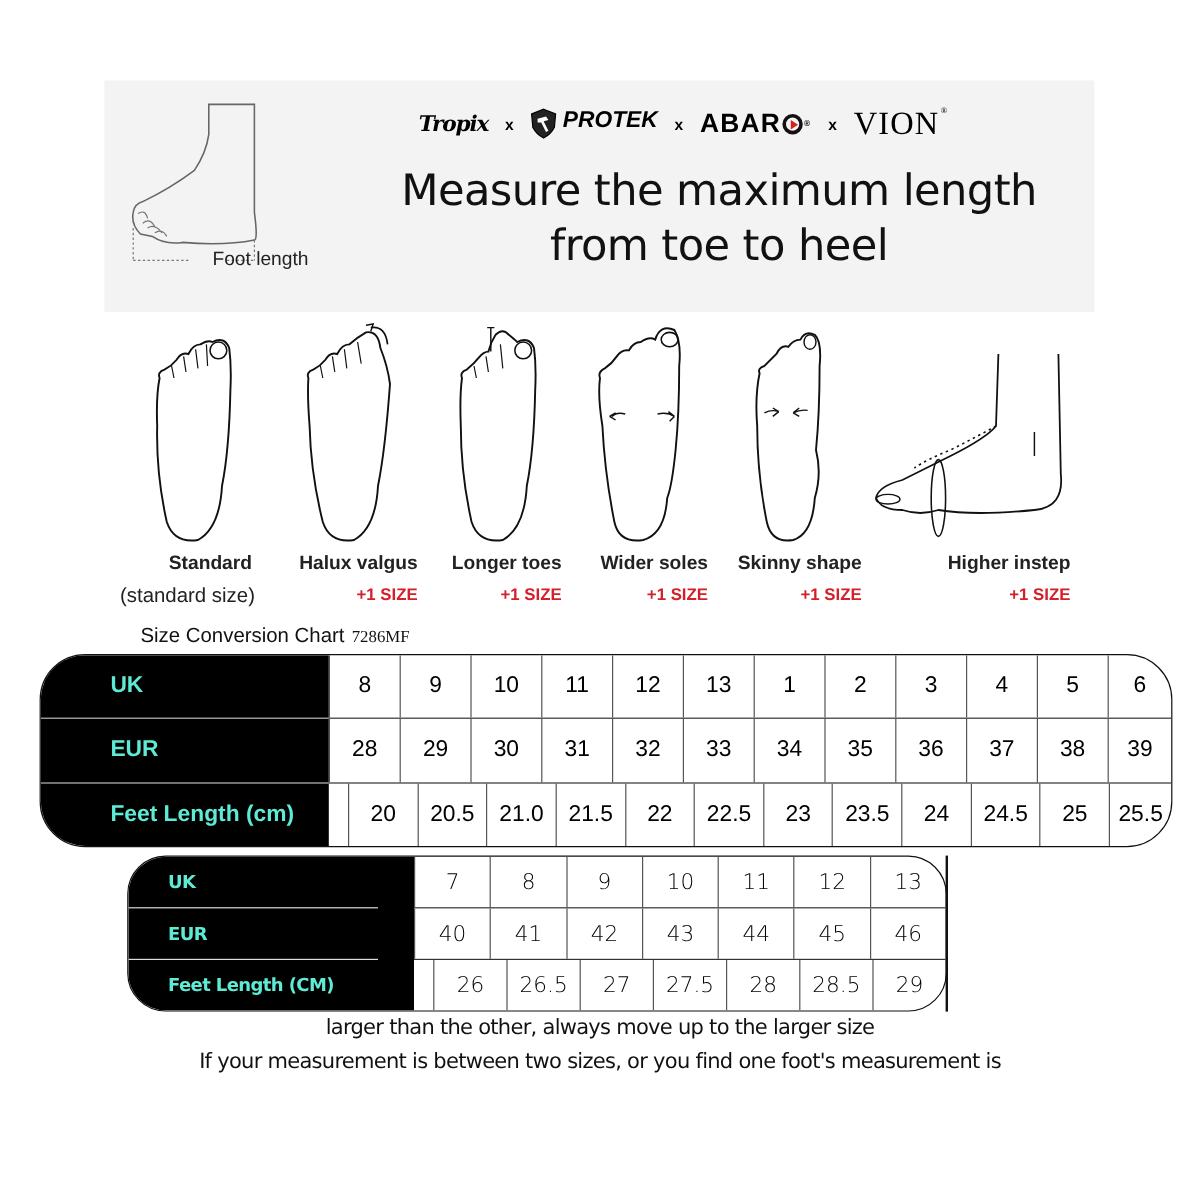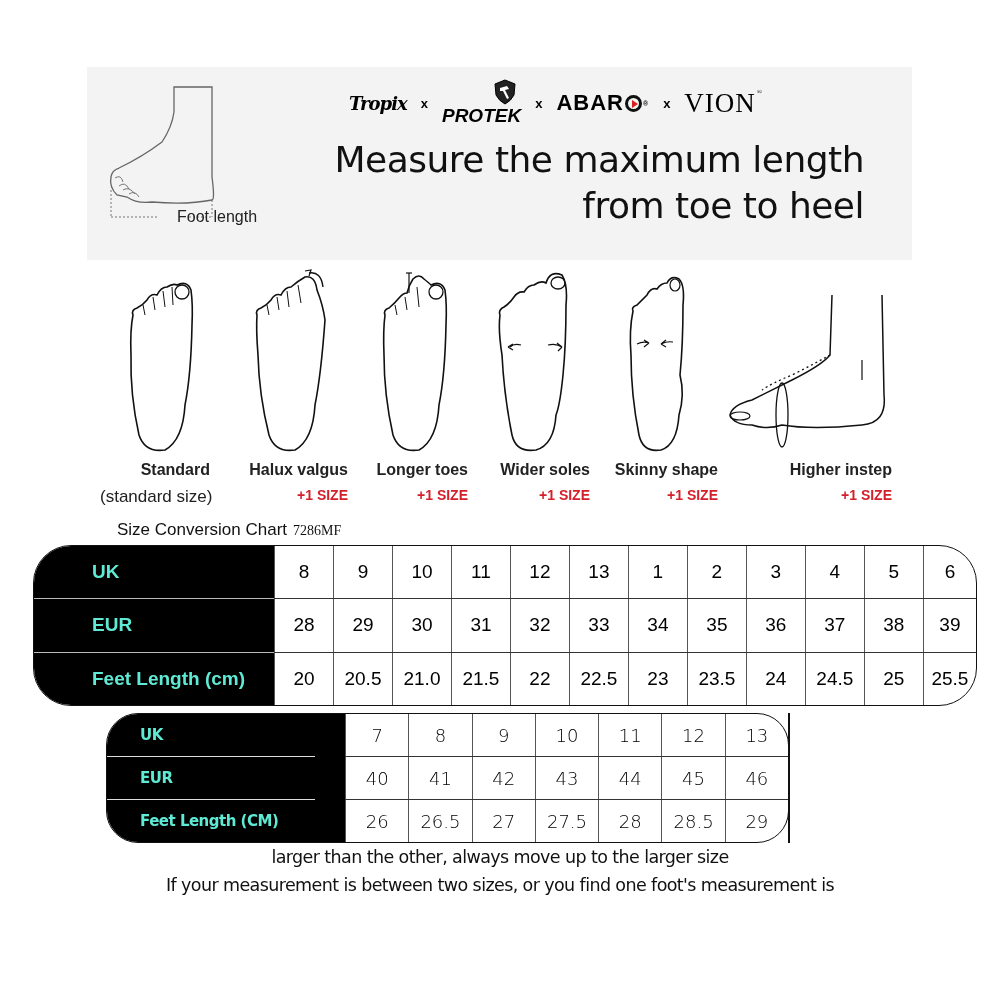--- a/index.html
+++ b/index.html
@@ -15,29 +15,29 @@
   .foot-length-label {
     position: absolute; left: 90px; top: 141px; font-size: 16px; color: #222;
     font-family: "Liberation Sans", sans-serif;
   }
   .brands {
     position: absolute; left: 262px; top: 14px; width: 540px; height: 44px;
     display: flex; align-items: center;
   }
   .brand-tropix { font-family: "DejaVu Serif", serif; font-style: italic; font-weight: bold; font-size: 18px; letter-spacing: -1px; position: relative; }
   .brand-x { font-size: 13px; font-weight: bold; margin: 0 14px 0 14px; }
-  .brand-protek { display: flex; align-items: flex-end; font-weight: bold; font-style: italic; font-size: 19px; flex-direction: column; }
+  .brand-protek { display: flex; align-items: flex-start; font-weight: bold; font-style: italic; font-size: 19px; }
   .brand-protek svg { margin-right: 5px; }
   .brand-abaro { font-weight: bold; font-size: 22px; letter-spacing: 1px; display: flex; align-items: center; }
   .brand-abaro .o { display: inline-block; width: 17px; height: 17px; border: 3px solid #111; border-radius: 50%; position: relative; margin-left: 1px; }
   .brand-abaro .o::after { content: ""; position: absolute; left: 4px; top: 2px; border-left: 6px solid #d62020; border-top: 4px solid transparent; border-bottom: 4px solid transparent; }
   .brand-vion { font-family: "Liberation Serif", serif; font-size: 27px; letter-spacing: 1px; }
   .reg { font-size: 7px; vertical-align: top; margin-left: 1px; }
   .headline {
-    position: absolute; right: 48px; top: 70px; text-align: right;
+    position: absolute; right: 48px; top: 70px; text-align: center;
     font-size: 36px; line-height: 46px; font-weight: normal; color: #111;
     font-family: "DejaVu Sans", sans-serif; letter-spacing: -0.5px;
   }
 
   
   .foot-types { position: absolute; left: 0; top: 265px; width: 1000px; height: 250px; }
   .foot-type { position: absolute; top: 0; text-align: right; }
   .foot-type svg { display: block; margin: 0 auto; }
   .ft-name { position: absolute; top: 196px; left: 0; width: 100%; font-size: 16px; font-weight: bold; color: #222; white-space: nowrap; }
   .ft-note { position: absolute; top: 222px; left: 0; width: 100%; font-size: 14px; font-weight: bold; color: #d3202a; white-space: nowrap; }
@@ -52,21 +52,21 @@
     border: 1.5px solid #111; border-radius: 38px 38px 38px 38px;
     overflow: hidden; display: flex; background: #fff;
   }
   .t-head { background: #000; color: #5eead4; display: flex; flex-direction: column; }
   .table1 .t-head { width: 240px; }
   .t-head .hrow { flex: 1; display: flex; align-items: center; font-weight: bold; border-bottom: 1px solid #bbb; }
   .t-head .hrow:last-child { border-bottom: none; }
   .table1 .t-head .hrow { padding-left: 58px; font-size: 19px; }
   .t-body { flex: 1; display: flex; flex-direction: column; }
   .t-row { flex: 1; display: flex; border-bottom: 1px solid #333; }
-  .t-row:last-child { border-bottom: none; }
+  .t-row:last-child { border-bottom: none; padding-left: 16px; }
   .t-cell { flex: 1; display: flex; align-items: center; justify-content: center; border-left: 1px solid #555; font-size: 19px; }
   .table1 .t-cell:last-child { flex: 0.9; }
 
   
   .table2 {
     position: absolute; left: 106px; top: 713px; width: 683px; height: 130px;
     border: 1.5px solid #111; border-radius: 32px; overflow: hidden; display: flex; background: #fff;
   }
   .table2 .t-head { width: 238px; font-family: "DejaVu Sans", sans-serif; }
   .table2 .t-head .hrow { padding-left: 33px; font-size: 15px; letter-spacing: -0.5px; border-bottom: 1px solid #ddd; margin-right: 30px; }

